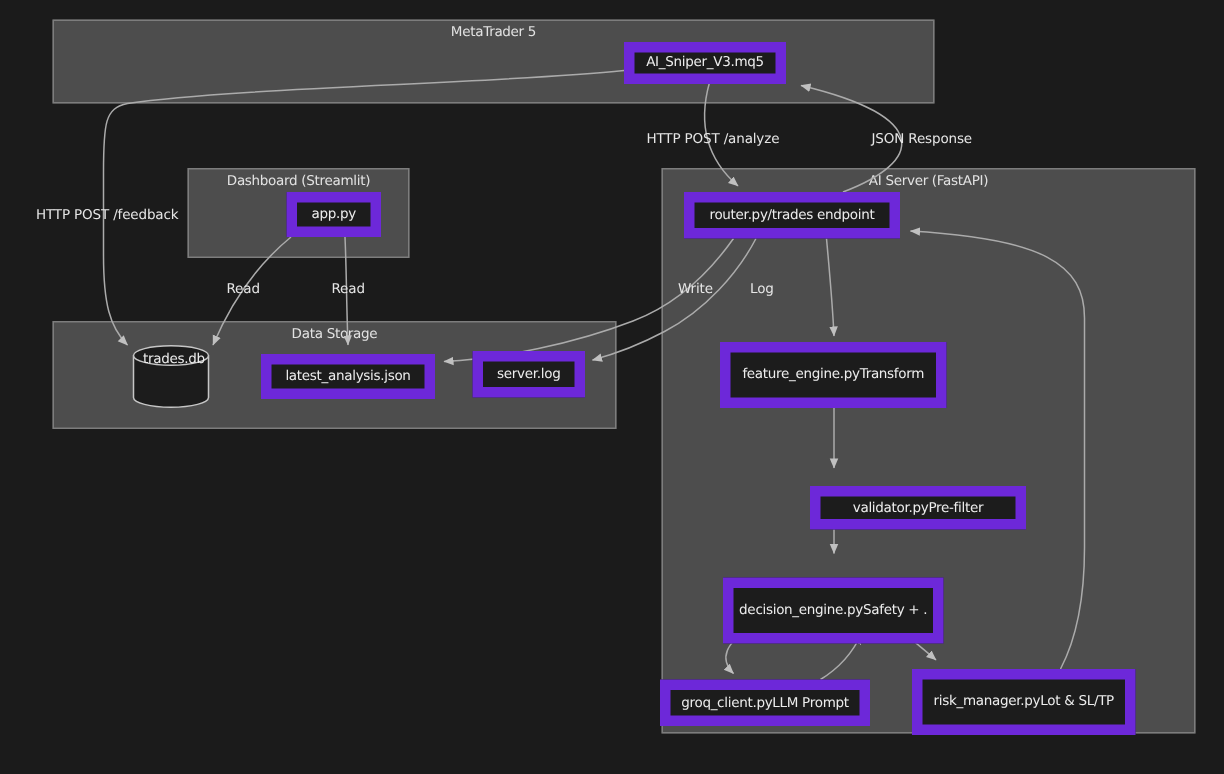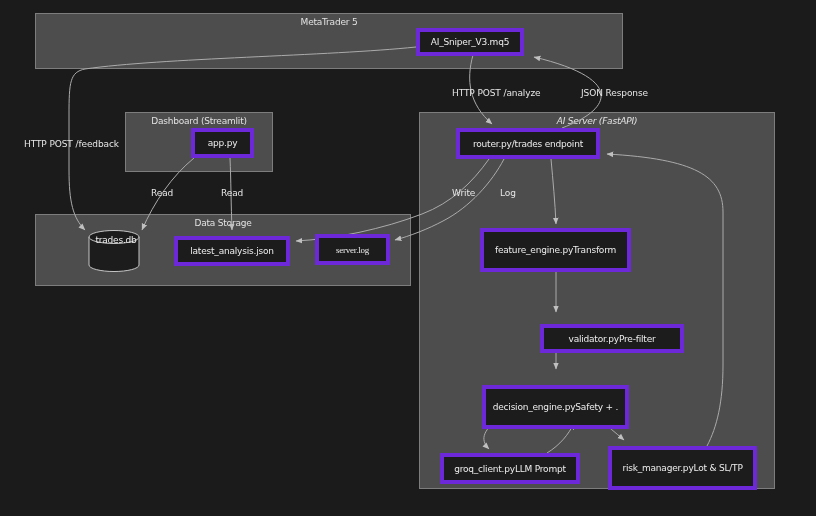--- a/index.html
+++ b/index.html
@@ -32,21 +32,21 @@
   }
   .edges {
     position: absolute;
     top: 0; left: 0;
     width: 816px; height: 516px;
     z-index: 2;
   }
   .node {
     position: absolute;
     background: #1c1c1c;
-    border: 4px solid #6d28d9;
+    border: 7px solid #6d28d9;
     box-sizing: border-box;
     color: #ededed;
     font-size: 9px;
     letter-spacing: -0.2px;
     display: flex;
     align-items: center;
     justify-content: center;
     white-space: nowrap;
     z-index: 3;
   }
@@ -77,21 +77,21 @@
   </div>
 
   <div class="cluster" style="left:125px; top:112px; width:148px; height:60px;">
     <div class="cluster-label">Dashboard (Streamlit)</div>
   </div>
 
   <div class="cluster" style="left:35px; top:214px; width:376px; height:72px;">
     <div class="cluster-label">Data Storage</div>
   </div>
 
-  <div class="cluster" style="left:419px; top:112px; width:356px; height:377px;font-style:italic;">
+  <div class="cluster" style="left:441px; top:112px; width:356px; height:377px;">
     <div class="cluster-label">AI Server (FastAPI)</div>
   </div>
 
   <svg class="edges" width="816" height="516" viewBox="0 0 816 516">
     <defs>
       <marker id="arrow" viewBox="0 0 10 10" refX="8.5" refY="5" markerWidth="7.5" markerHeight="7.5" orient="auto-start-reverse">
         <path d="M 0 1.2 L 9 5 L 0 8.8 z" fill="#c0c0c0"></path>
       </marker>
     </defs>
 
@@ -131,25 +131,25 @@
   <div class="node" style="left:497px; top:324px; width:144px; height:29px;margin-left:43px;">validator.pyPre-filter</div>
 
   <div class="node" style="left:482px; top:373px; width:147px; height:44px;margin-top:12px;">decision_engine.pySafety + .</div>
 
   <div class="node" style="left:440px; top:453px; width:140px; height:31px;">groq_client.pyLLM Prompt</div>
 
   <div class="node" style="left:608px; top:446px; width:149px; height:44px;">risk_manager.pyLot &amp; SL/TP</div>
 
   <div class="node" style="left:174px; top:236px; width:116px; height:30px;">latest_analysis.json</div>
 
-  <div class="node" style="left:315px; top:234px; width:75px; height:31px;font-family:Liberation Serif, serif;">server.log</div>
+  <div class="node" style="left:315px; top:234px; width:75px; height:31px;">server.log</div>
 
   <div class="db-label" style="left:89px; top:235px; width:54px;">trades.db</div>
 
-  <div class="edge-label" style="left:452px; top:88px;">HTTP POST /analyze</div>
+  <div class="edge-label" style="left:431px; top:88px;">HTTP POST /analyze</div>
   <div class="edge-label" style="left:581px; top:88px;">JSON Response</div>
   <div class="edge-label" style="left:24px; top:139px;">HTTP POST /feedback</div>
   <div class="edge-label" style="left:151px; top:188px;">Read</div>
   <div class="edge-label" style="left:221px; top:188px;">Read</div>
   <div class="edge-label" style="left:452px; top:188px;">Write</div>
   <div class="edge-label" style="left:484px; top:188px;padding-left:16px;">Log</div>
 
 </div>
 
 </body></html>

